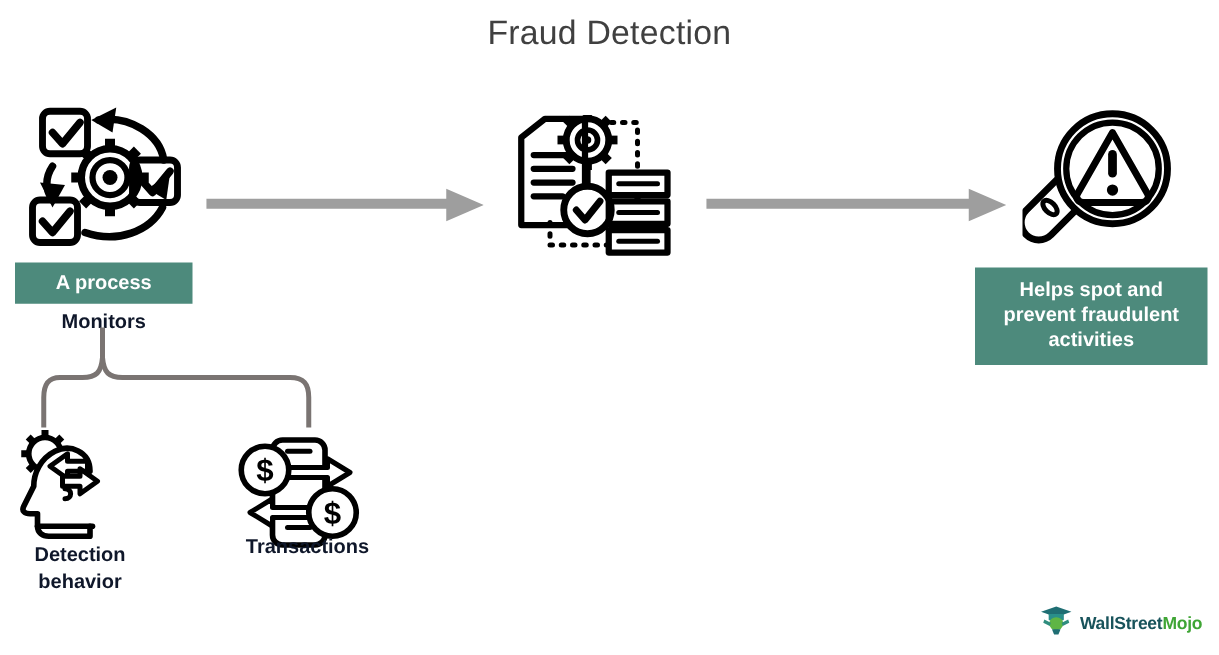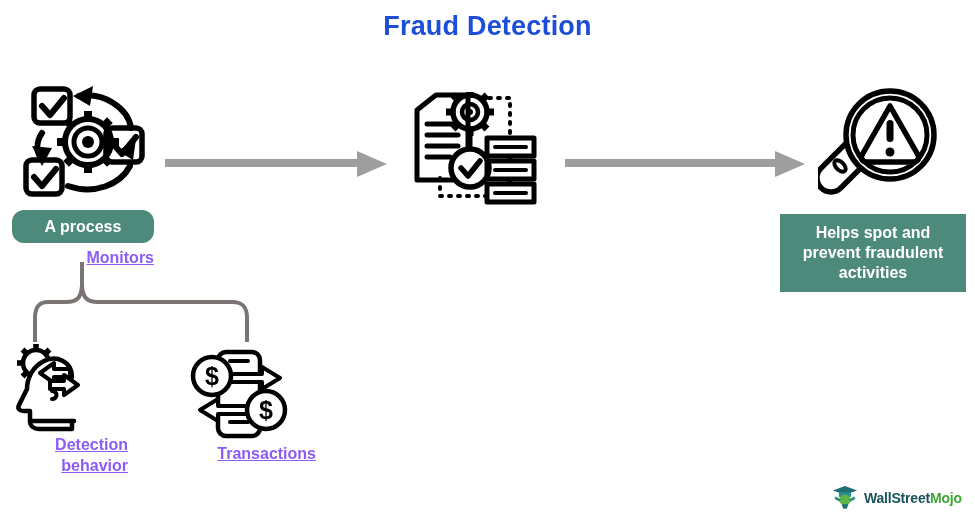--- a/index.html
+++ b/index.html
@@ -9,50 +9,50 @@
     font-family:"Liberation Sans", sans-serif;
     position:relative;
     overflow:hidden;
   }
   .canvas{position:relative;width:975px;height:524px;}
 
   
   .title{
     position:absolute;left:0;top:11px;width:975px;
     text-align:center;
-    font-size:27px;font-weight:bold;color:#1d4ed8;
+    font-size:27px;font-weight:normal;color:#404040;
     letter-spacing:.2px;
   }
 
   
   .abs{position:absolute;}
 
   
   .tealbox{
     position:absolute;
     background:#4d8a7c;
     color:#ffffff;
     font-weight:bold;
     display:flex;align-items:center;justify-content:center;
     text-align:center;
     line-height:1.25;
     box-sizing:border-box;
   }
-  #box-process{left:12px;top:210px;width:142px;height:33px;font-size:16px;border-radius:12px;}
+  #box-process{left:12px;top:210px;width:142px;height:33px;font-size:16px;}
   #box-tools{left:379px;top:216px;width:202px;height:54px;font-size:16px;padding:0 8px;}
   #box-helps{left:780px;top:214px;width:186px;height:78px;font-size:16px;padding:4px 6px;}
 
   
   .tealcap{
-    position:absolute;color:#8b5cf6;font-weight:bold;
-    text-align:right;line-height:1.3;text-decoration:underline;
+    position:absolute;color:#0f172a;font-weight:bold;
+    text-align:center;line-height:1.3;
   }
   #cap-monitors{left:12px;top:248px;width:142px;font-size:16px;}
   #cap-customer{left:0px;top:435px;width:128px;font-size:16px;}
-  #cap-transactions{left:176px;top:444px;width:140px;font-size:16px;}
+  #cap-transactions{left:176px;top:428px;width:140px;font-size:16px;}
 
   
   .iconwrap{position:absolute;}
   #icon-process{left:18px;top:80px;width:140px;height:125px;}
   #icon-tools{left:398px;top:92px;width:145px;height:118px;}
   #icon-magnifier{left:818px;top:88px;width:132px;height:118px;}
   #icon-behavior{left:8px;top:343px;width:105px;height:98px;}
   #icon-transactions{left:190px;top:348px;width:100px;height:92px;}
 
   

